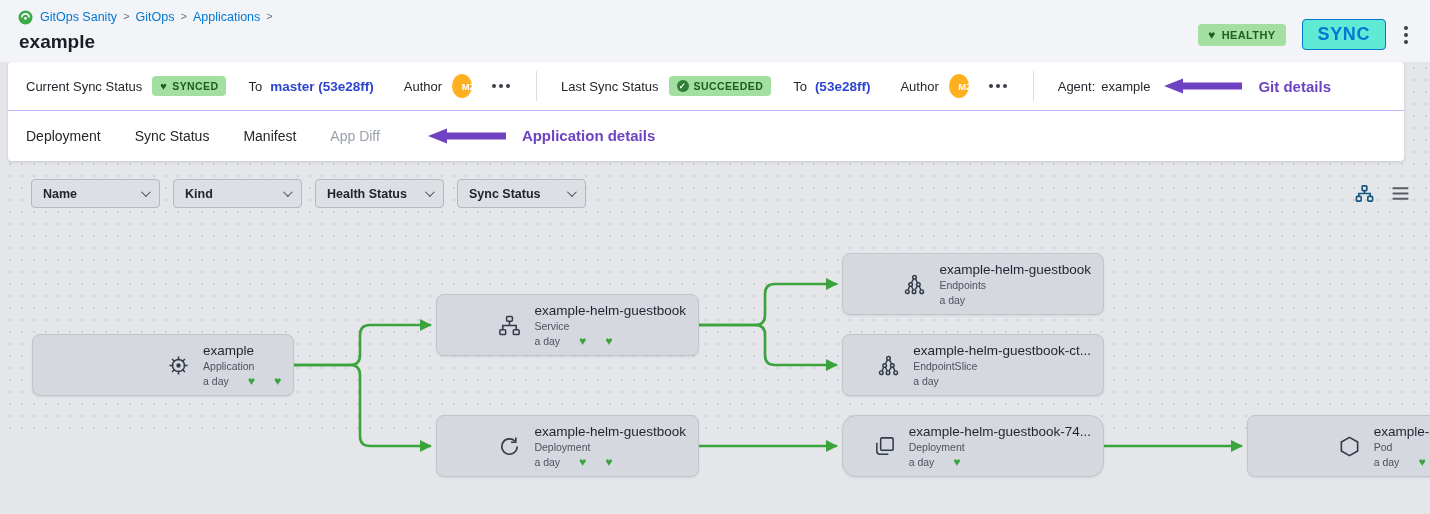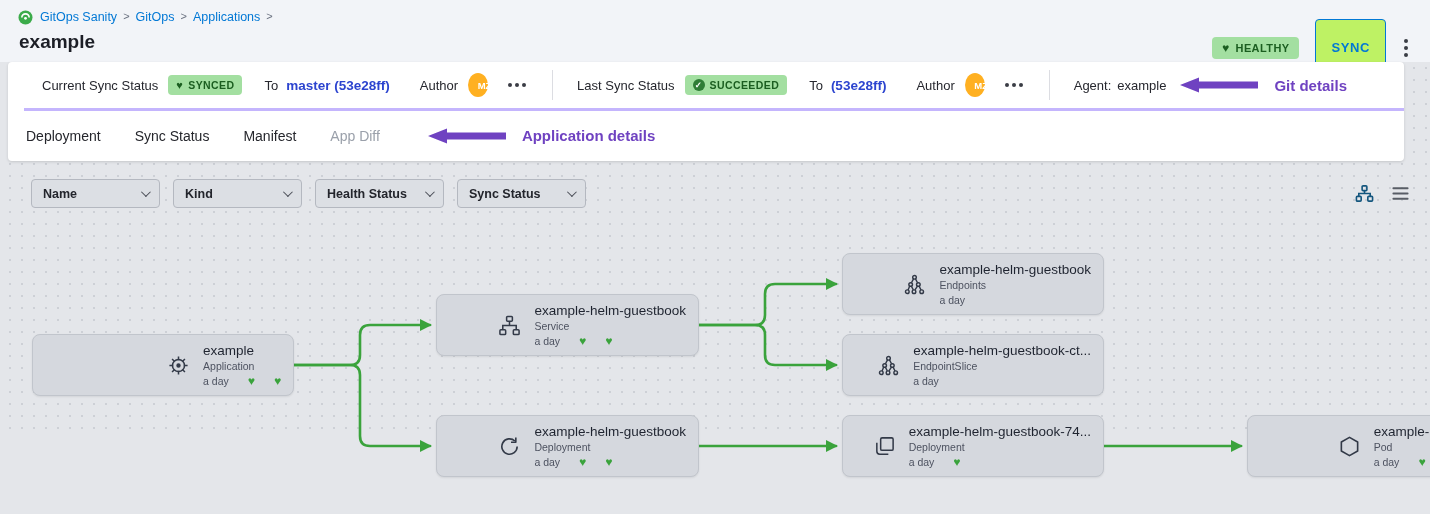--- a/index.html
+++ b/index.html
@@ -32,40 +32,39 @@
     display:flex; align-items:center; gap:16px;
   }
   .health-badge {
     background:var(--pill-bg,#a3dfa1); color:var(--pill-text,#1b5e20);
     font-size:11px; font-weight:bold; letter-spacing:.4px;
     padding:5px 10px; border-radius:4px;
     display:inline-flex; align-items:center; gap:6px;
   }
   .health-badge .hb-heart { font-size:12px; line-height:1; }
   .sync-btn {
-    background:#bef264; border:1.5px solid var(--accent,#0278d5);
+    background:#5eead4; border:1.5px solid var(--accent,#0278d5);
     color:var(--accent,#0278d5); font-family:inherit;
-    font-size:13px; font-weight:bold; letter-spacing:.6px;
-    padding:20px 15px; border-radius:4px; cursor:pointer;
+    font-size:18px; font-weight:bold; letter-spacing:.6px;
+    padding:4px 15px; border-radius:4px; cursor:pointer;
   }
   .kebab-v { display:flex; flex-direction:column; gap:3px; cursor:pointer; padding:2px; }
   .kebab-v i { width:4px; height:4px; border-radius:50%; background:#3a3d45; }
 
   
   .card {
     position:absolute; top:62px; left:8px; width:1396px; height:99px;
     background:#fff; border-radius:4px;
     box-shadow:0 1px 3px rgba(0,0,0,.14);
     z-index:5;
   }
   .status-row {
     height:49px; display:flex; align-items:center;
-    padding:0 18px; font-size:13px; border-bottom:3px solid #c4b5fd;
+    padding:0 18px; font-size:13px; border-bottom:1px solid #c4b5fd;
     white-space:nowrap;
-    margin-left:16px;
   }
   .pill {
     display:inline-flex; align-items:center; gap:5px;
     background:var(--pill-bg,#a3dfa1); color:var(--pill-text,#1b5e20);
     font-size:10.5px; font-weight:bold; letter-spacing:.4px;
     border-radius:4px; padding:4px 8px; margin-left:10px;
   }
   .pill .pill-heart { font-size:11px; line-height:1; }
   .circle-check {
     width:12px; height:12px; border-radius:50%; background:#2f7d36;
@@ -344,21 +343,21 @@
       <div class="node-body">
         <div class="node-title">example-helm-guestbook-ct...</div>
         <div class="node-kind">EndpointSlice</div>
         <div class="node-meta">
           <span class="node-age">a day</span>
           <span class="hearts"></span>
         </div>
       </div>
     </div>
 
-    <div class="node" style="left:838px;top:253px;">
+    <div class="node" style="left:838px;top:253px;border-radius:14px;">
       <span class="node-icon">
         <svg viewBox="0 0 24 24" fill="none" stroke="currentColor" stroke-width="1.6">
           <rect x="8" y="3" width="13" height="13" rx="1.5"></rect>
           <path d="M4 8v9a3 3 0 0 0 3 3h9"></path>
         </svg>
       </span>
       <div class="node-body">
         <div class="node-title">example-helm-guestbook-74...</div>
         <div class="node-kind">Deployment</div>
         <div class="node-meta">

